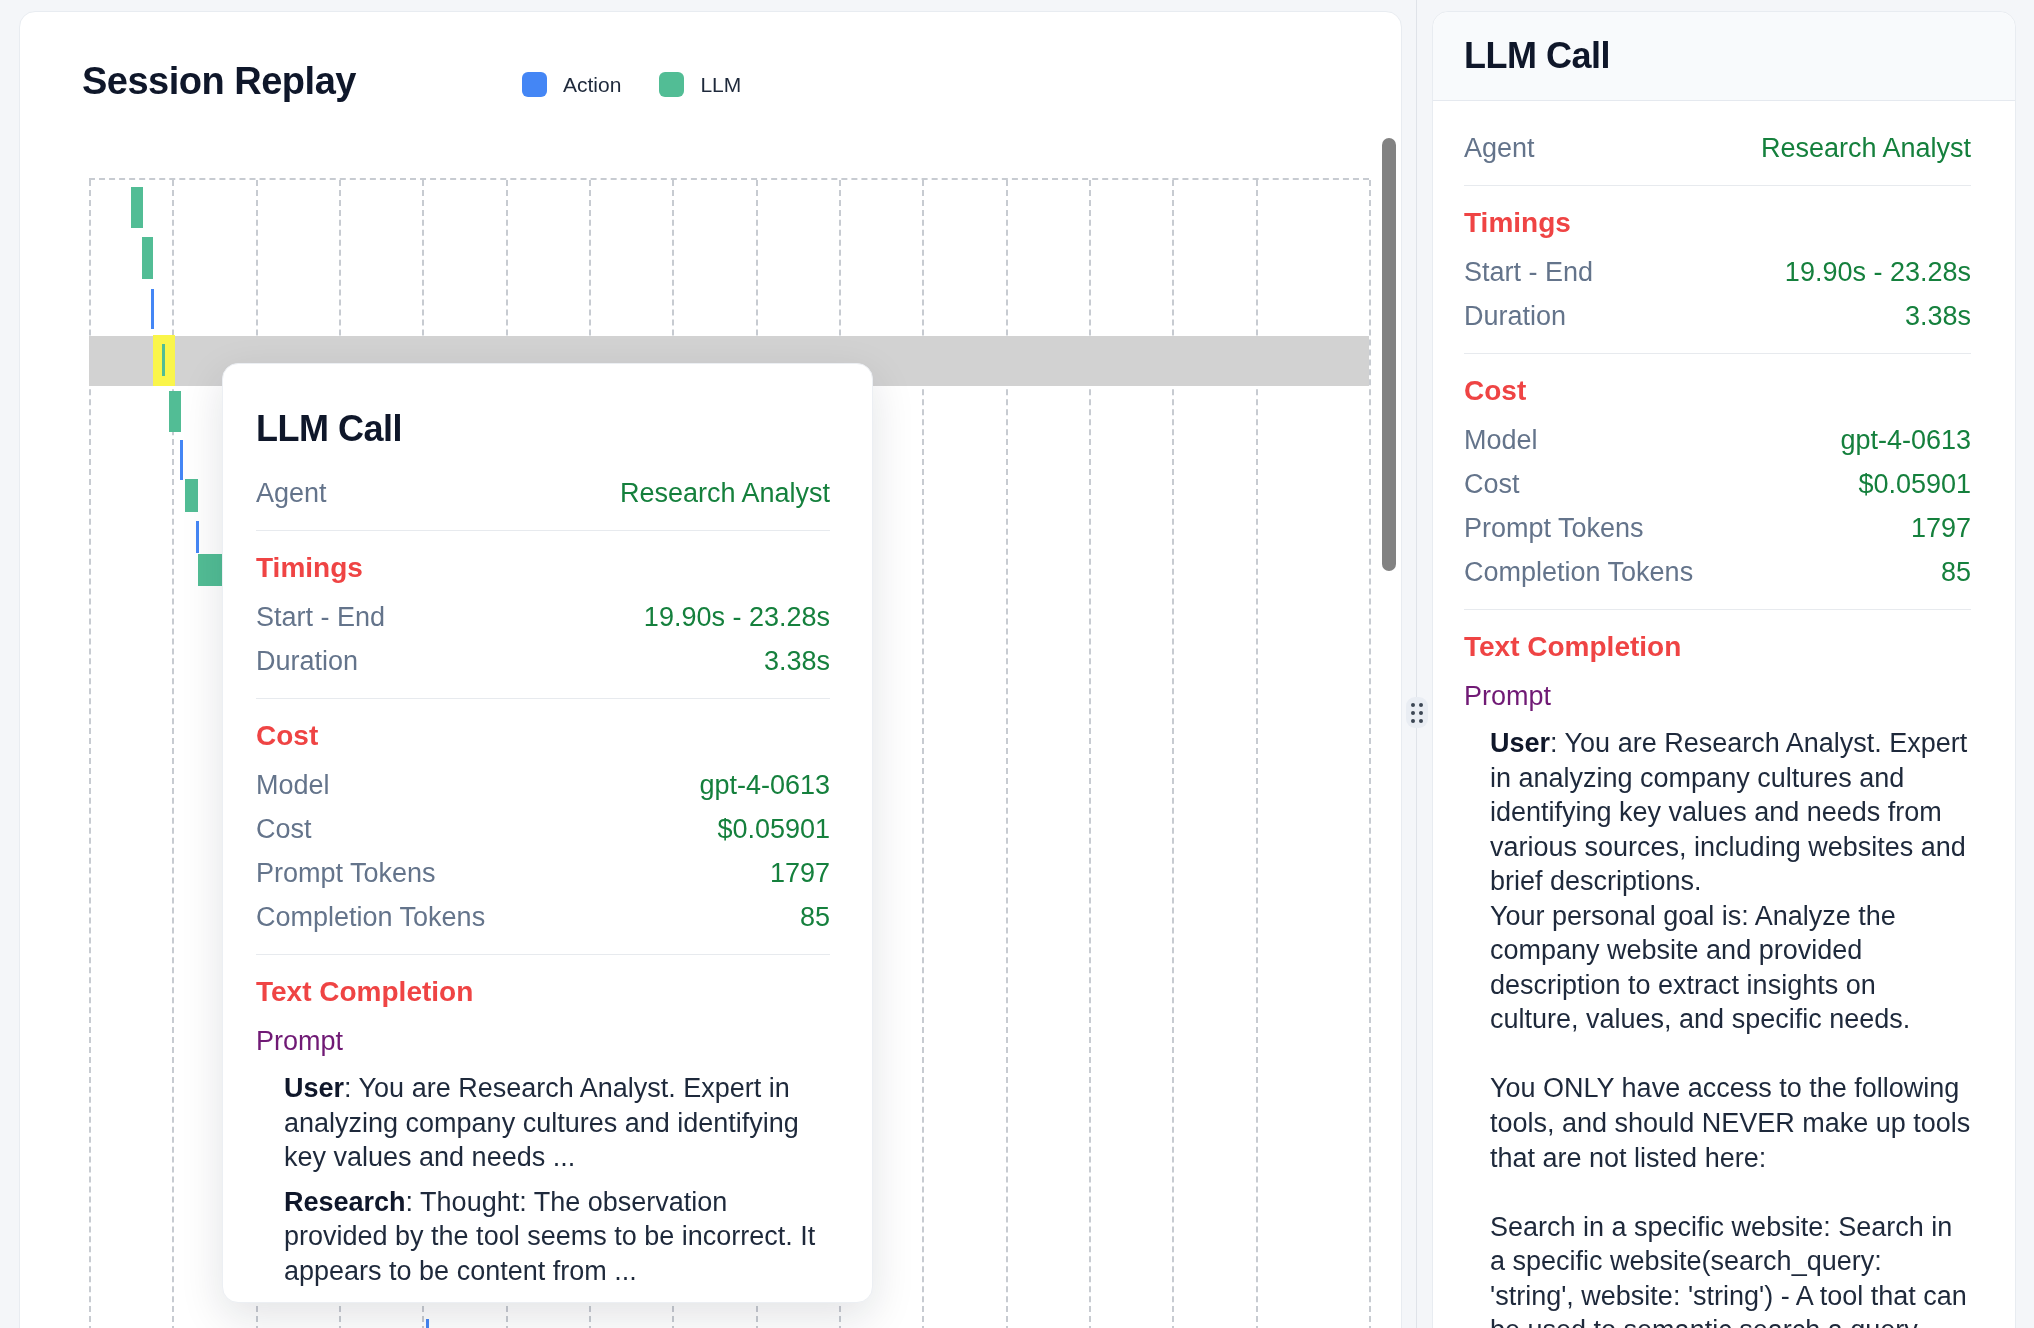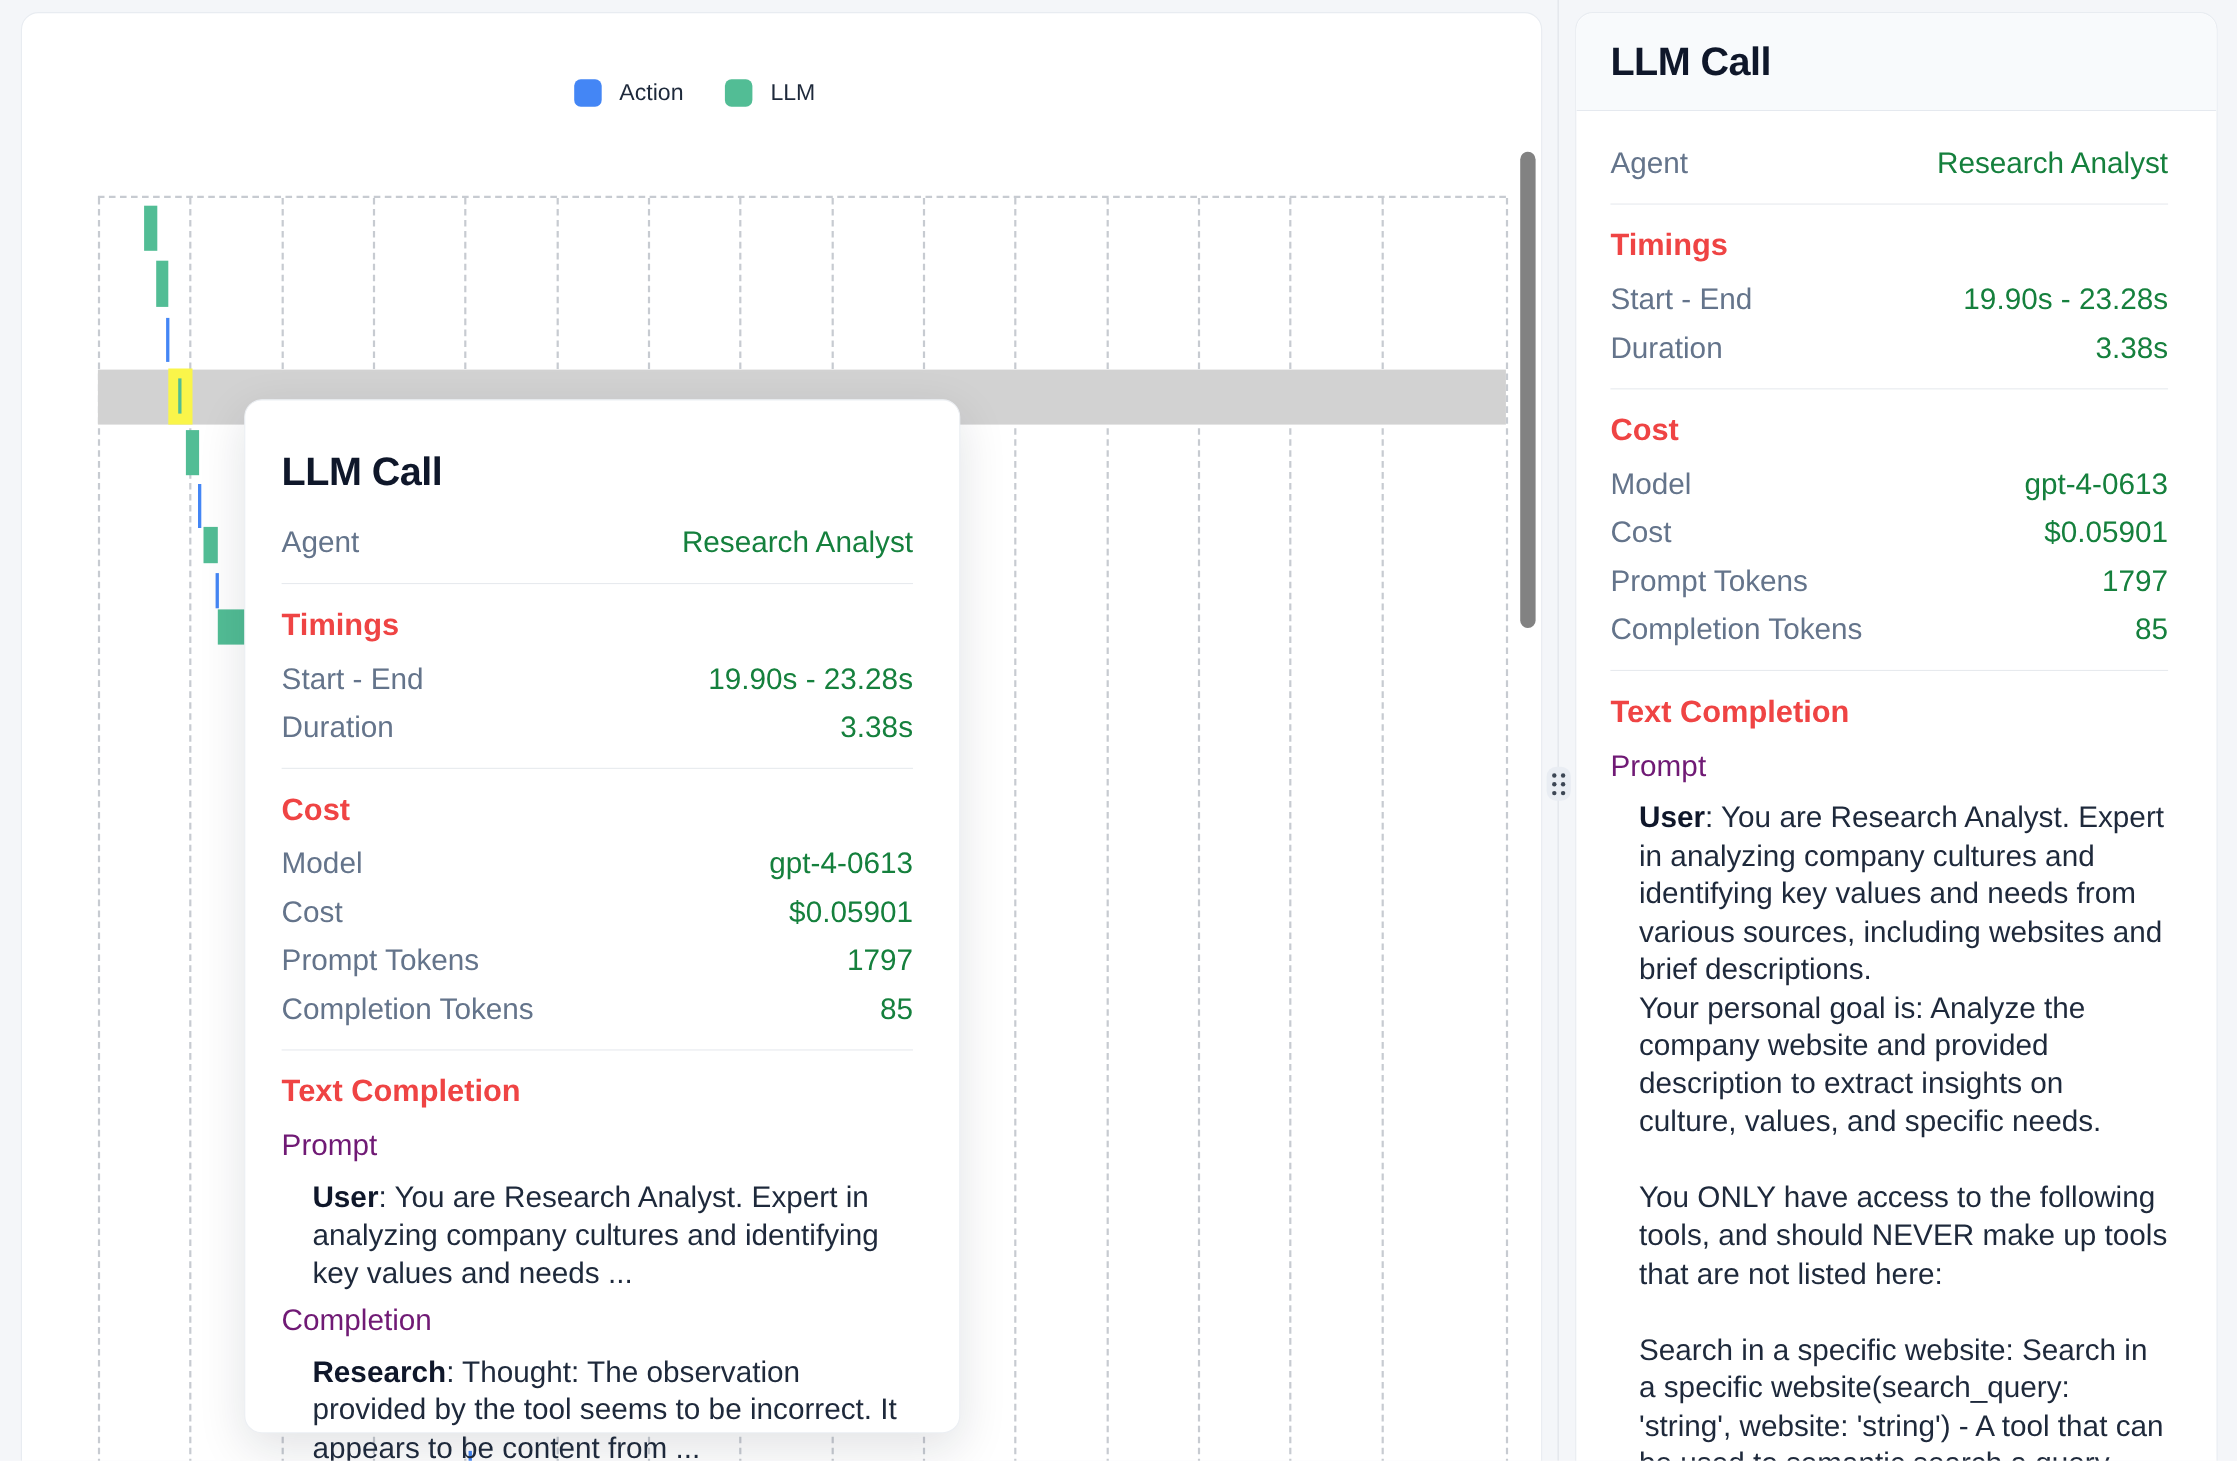--- a/index.html
+++ b/index.html
@@ -87,20 +87,21 @@
   .rp-title{font-size:36px;font-weight:700;color:#0f172a;letter-spacing:-0.5px;}
   .rp-body{padding:32px 44px 0 31px;}
   .rp-body .msg{margin-left:26px;}
 </style>
 </head>
 <body>
 
 <div class="screen">
 
   <div class="left-card">
+    <div class="sr-title">Session Replay</div>
 
     <div class="legend">
       <div class="legend-item">
         <span class="legend-swatch" style="background:#4486F5"></span>
         <span class="legend-label">Action</span>
       </div>
       <div class="legend-item">
         <span class="legend-swatch" style="background:#52BD95"></span>
         <span class="legend-label">LLM</span>
       </div>
@@ -177,21 +178,20 @@
     </div>
     <div class="row">
       <span class="lbl">Completion Tokens</span>
       <span class="val">85</span>
     </div>
     <hr class="hr">
 
     <div class="sec-h">Text Completion</div>
     <div class="sub-lbl">Prompt</div>
     <div class="msg"><b>User</b><span>: You are Research Analyst. Expert in analyzing company cultures and identifying key values and needs ...</span></div>
-    <div class="sub-lbl">Completion</div>
     <div class="msg"><b>Research</b><span>: Thought: The observation provided by the tool seems to be incorrect. It appears to be content from ...</span></div>
   </div>
 
   <div class="v-divider"></div>
   <div class="drag-handle">
     <i></i>
       <i></i>
     <i></i>
       <i></i>
     <i></i>

